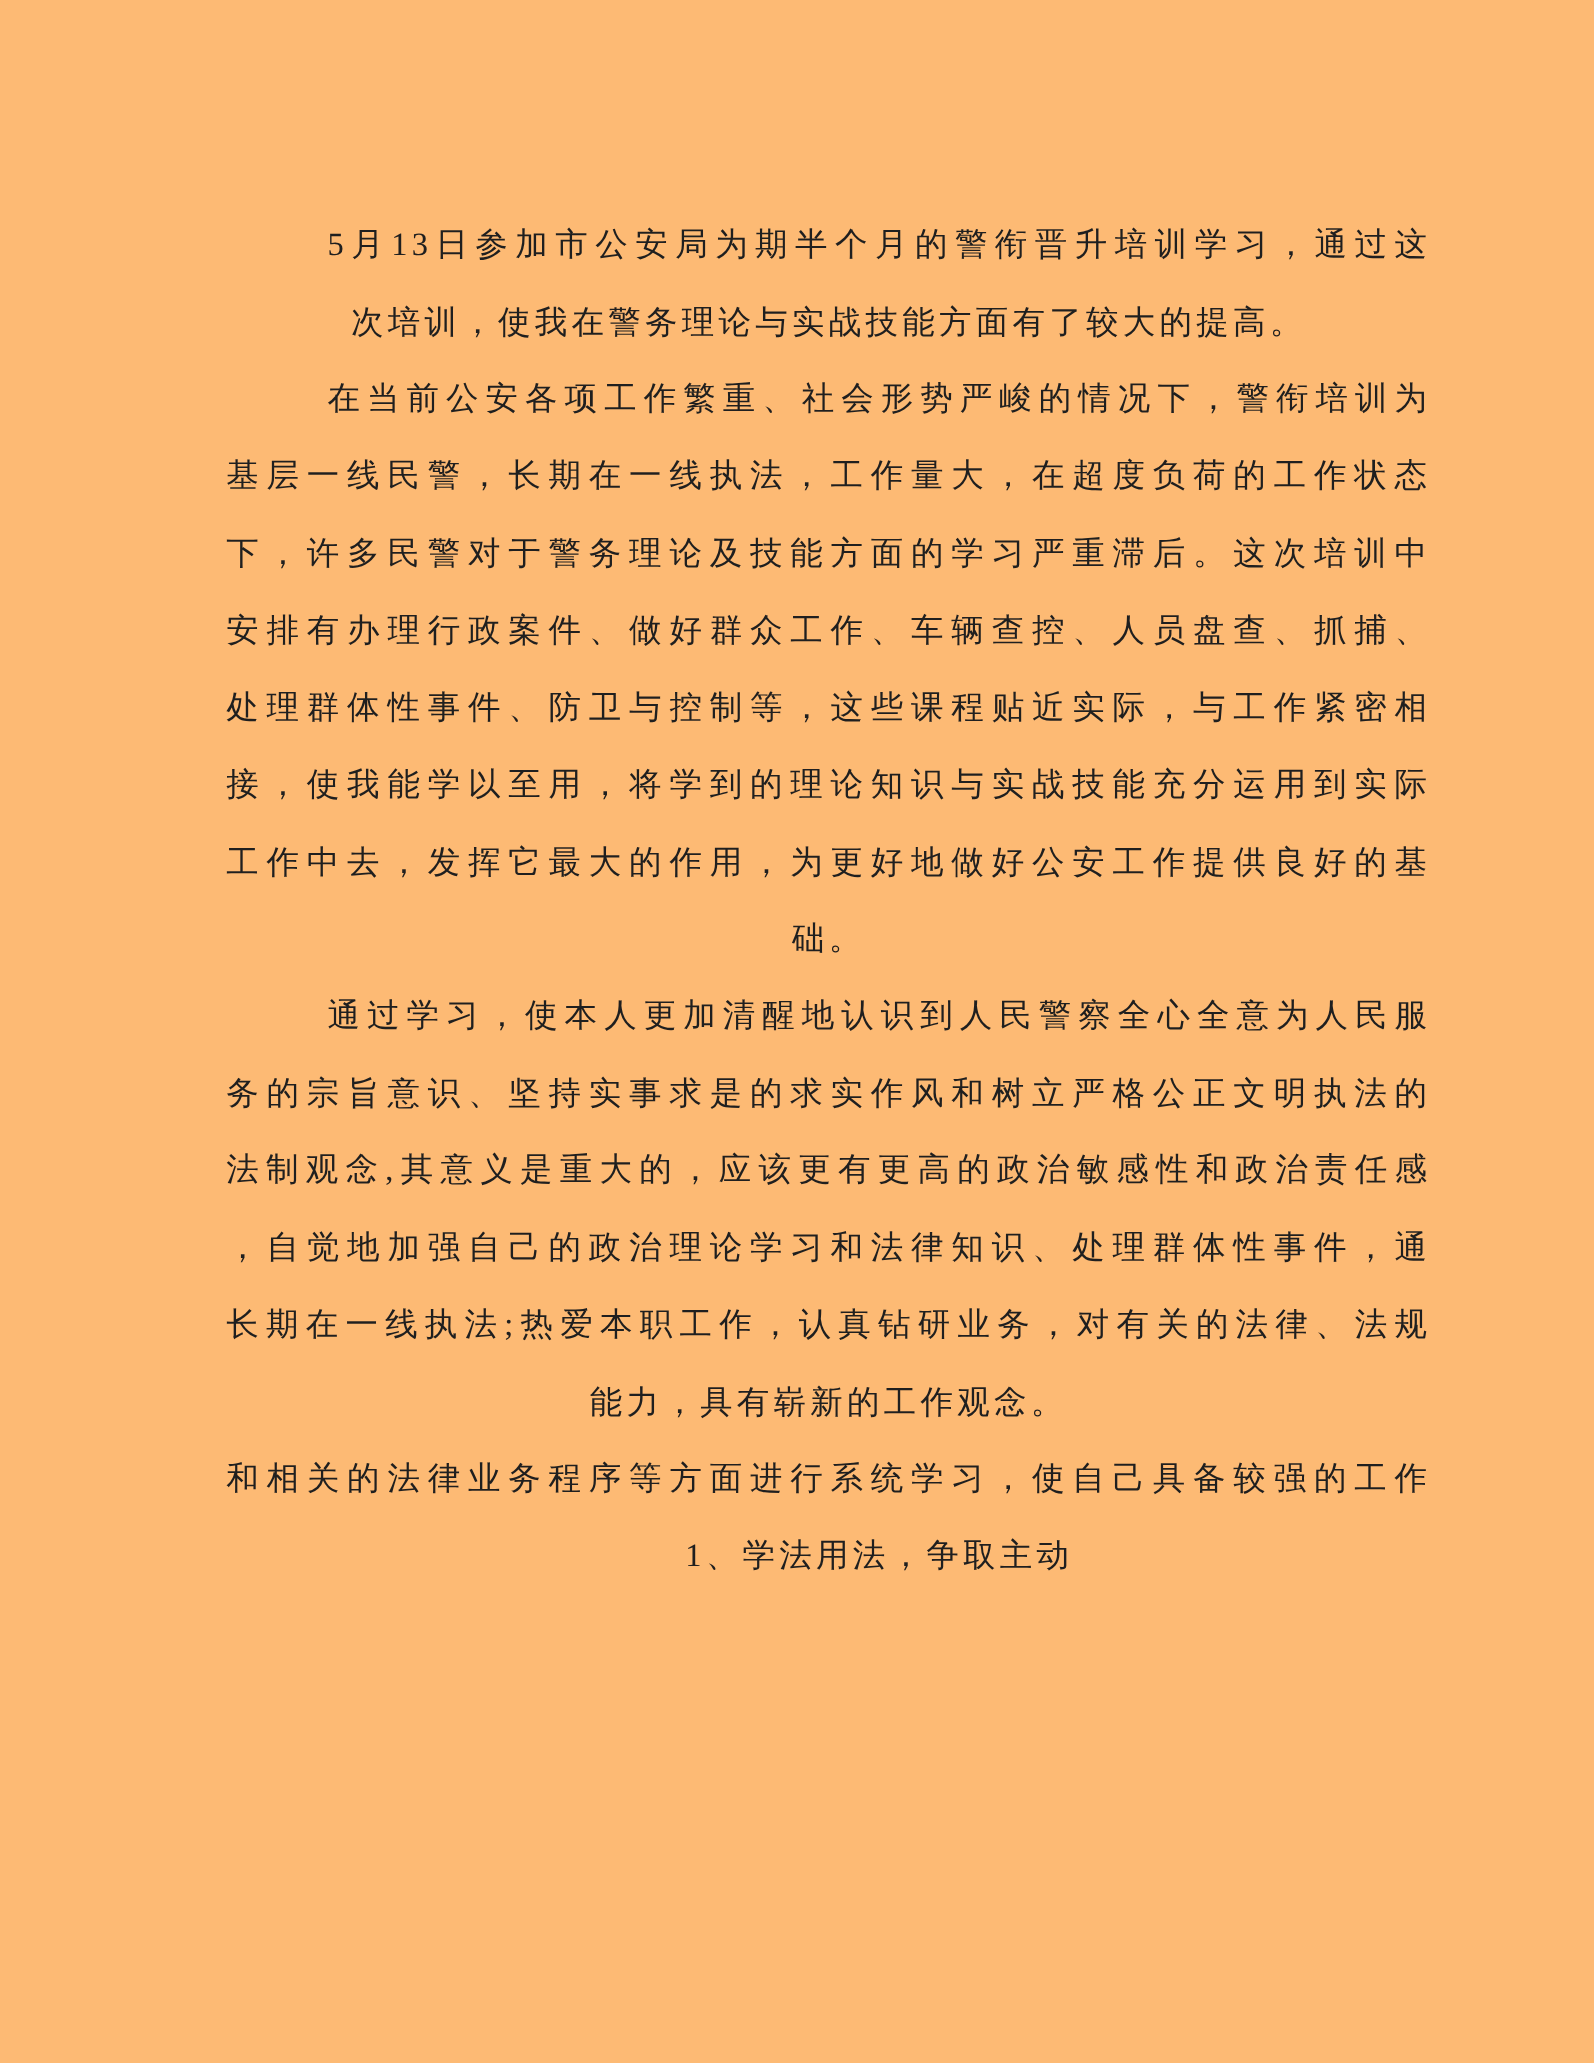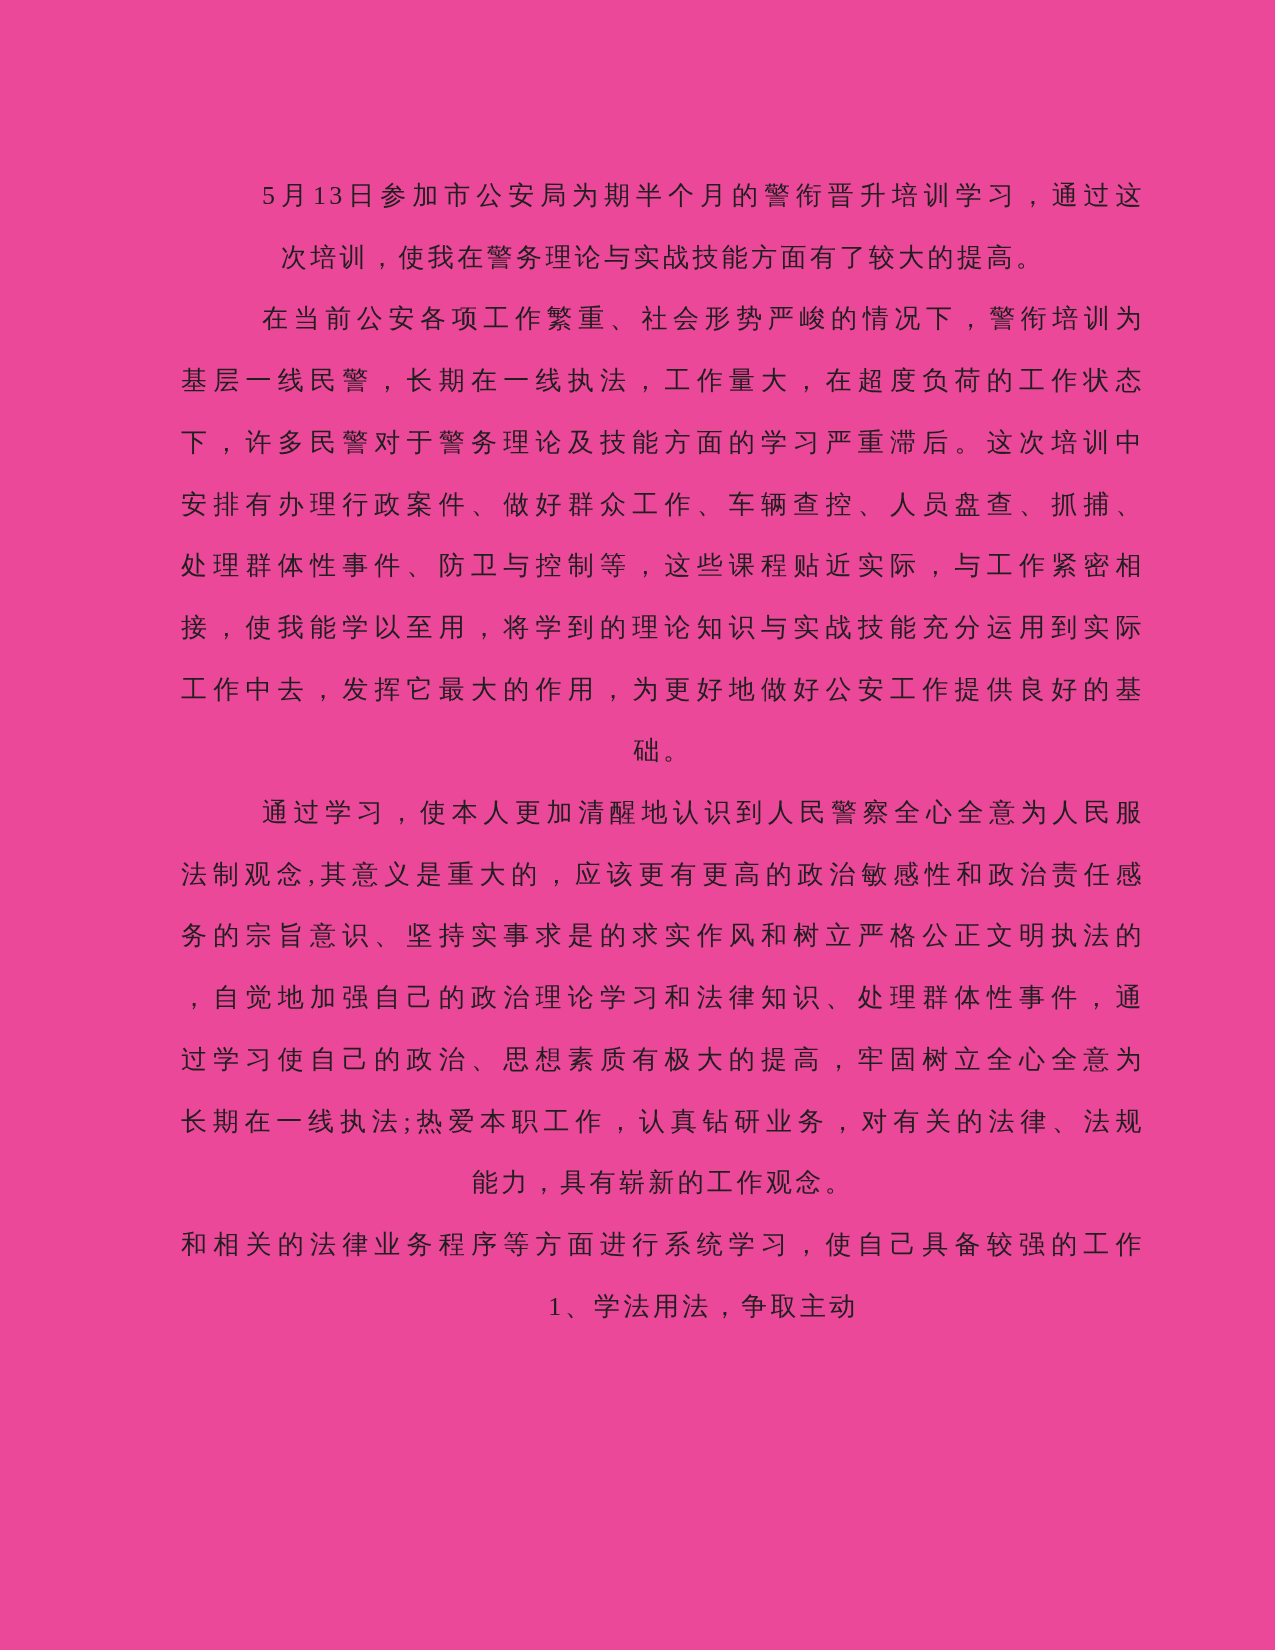--- a/index.html
+++ b/index.html
@@ -4,21 +4,21 @@
 <style>
   html, body {
     margin: 0;
     padding: 0;
     background: #ffffff;
   }
   .page {
     position: relative;
     width: 1275px;
     height: 1650px;
-    background: #ec4899;
+    background: #fdba74;
     overflow: hidden;
     box-sizing: border-box;
     padding: 165px 0 0 181px;
     font-family: "Liberation Serif", serif;
   }
   .textblock {
     width: 964px;
   }
   .line {
     font-size: 26px;
@@ -45,22 +45,21 @@
       <div class="line">次培训，使我在警务理论与实战技能方面有了较大的提高。</div>
       <div class="line indent justify">在当前公安各项工作繁重、社会形势严峻的情况下，警衔培训为</div>
       <div class="line justify">基层一线民警，长期在一线执法，工作量大，在超度负荷的工作状态</div>
       <div class="line justify">下，许多民警对于警务理论及技能方面的学习严重滞后。这次培训中</div>
       <div class="line justify">安排有办理行政案件、做好群众工作、车辆查控、人员盘查、抓捕、</div>
       <div class="line justify">处理群体性事件、防卫与控制等，这些课程贴近实际，与工作紧密相</div>
       <div class="line justify">接，使我能学以至用，将学到的理论知识与实战技能充分运用到实际</div>
       <div class="line justify">工作中去，发挥它最大的作用，为更好地做好公安工作提供良好的基</div>
       <div class="line">础。</div>
       <div class="line indent justify">通过学习，使本人更加清醒地认识到人民警察全心全意为人民服</div>
+      <div class="line justify">务的宗旨意识、坚持实事求是的求实作风和树立严格公正文明执法的</div>
       <div class="line justify">法制观念,其意义是重大的，应该更有更高的政治敏感性和政治责任感</div>
-      <div class="line justify">务的宗旨意识、坚持实事求是的求实作风和树立严格公正文明执法的</div>
       <div class="line justify">，自觉地加强自己的政治理论学习和法律知识、处理群体性事件，通</div>
-      <div class="line justify">过学习使自己的政治、思想素质有极大的提高，牢固树立全心全意为</div>
       <div class="line justify">长期在一线执法;热爱本职工作，认真钻研业务，对有关的法律、法规</div>
       <div class="line">能力，具有崭新的工作观念。</div>
       <div class="line justify">和相关的法律业务程序等方面进行系统学习，使自己具备较强的工作</div>
       <div class="line indent">1、学法用法，争取主动</div>
     </div>
 </div>
 
 </body></html>

